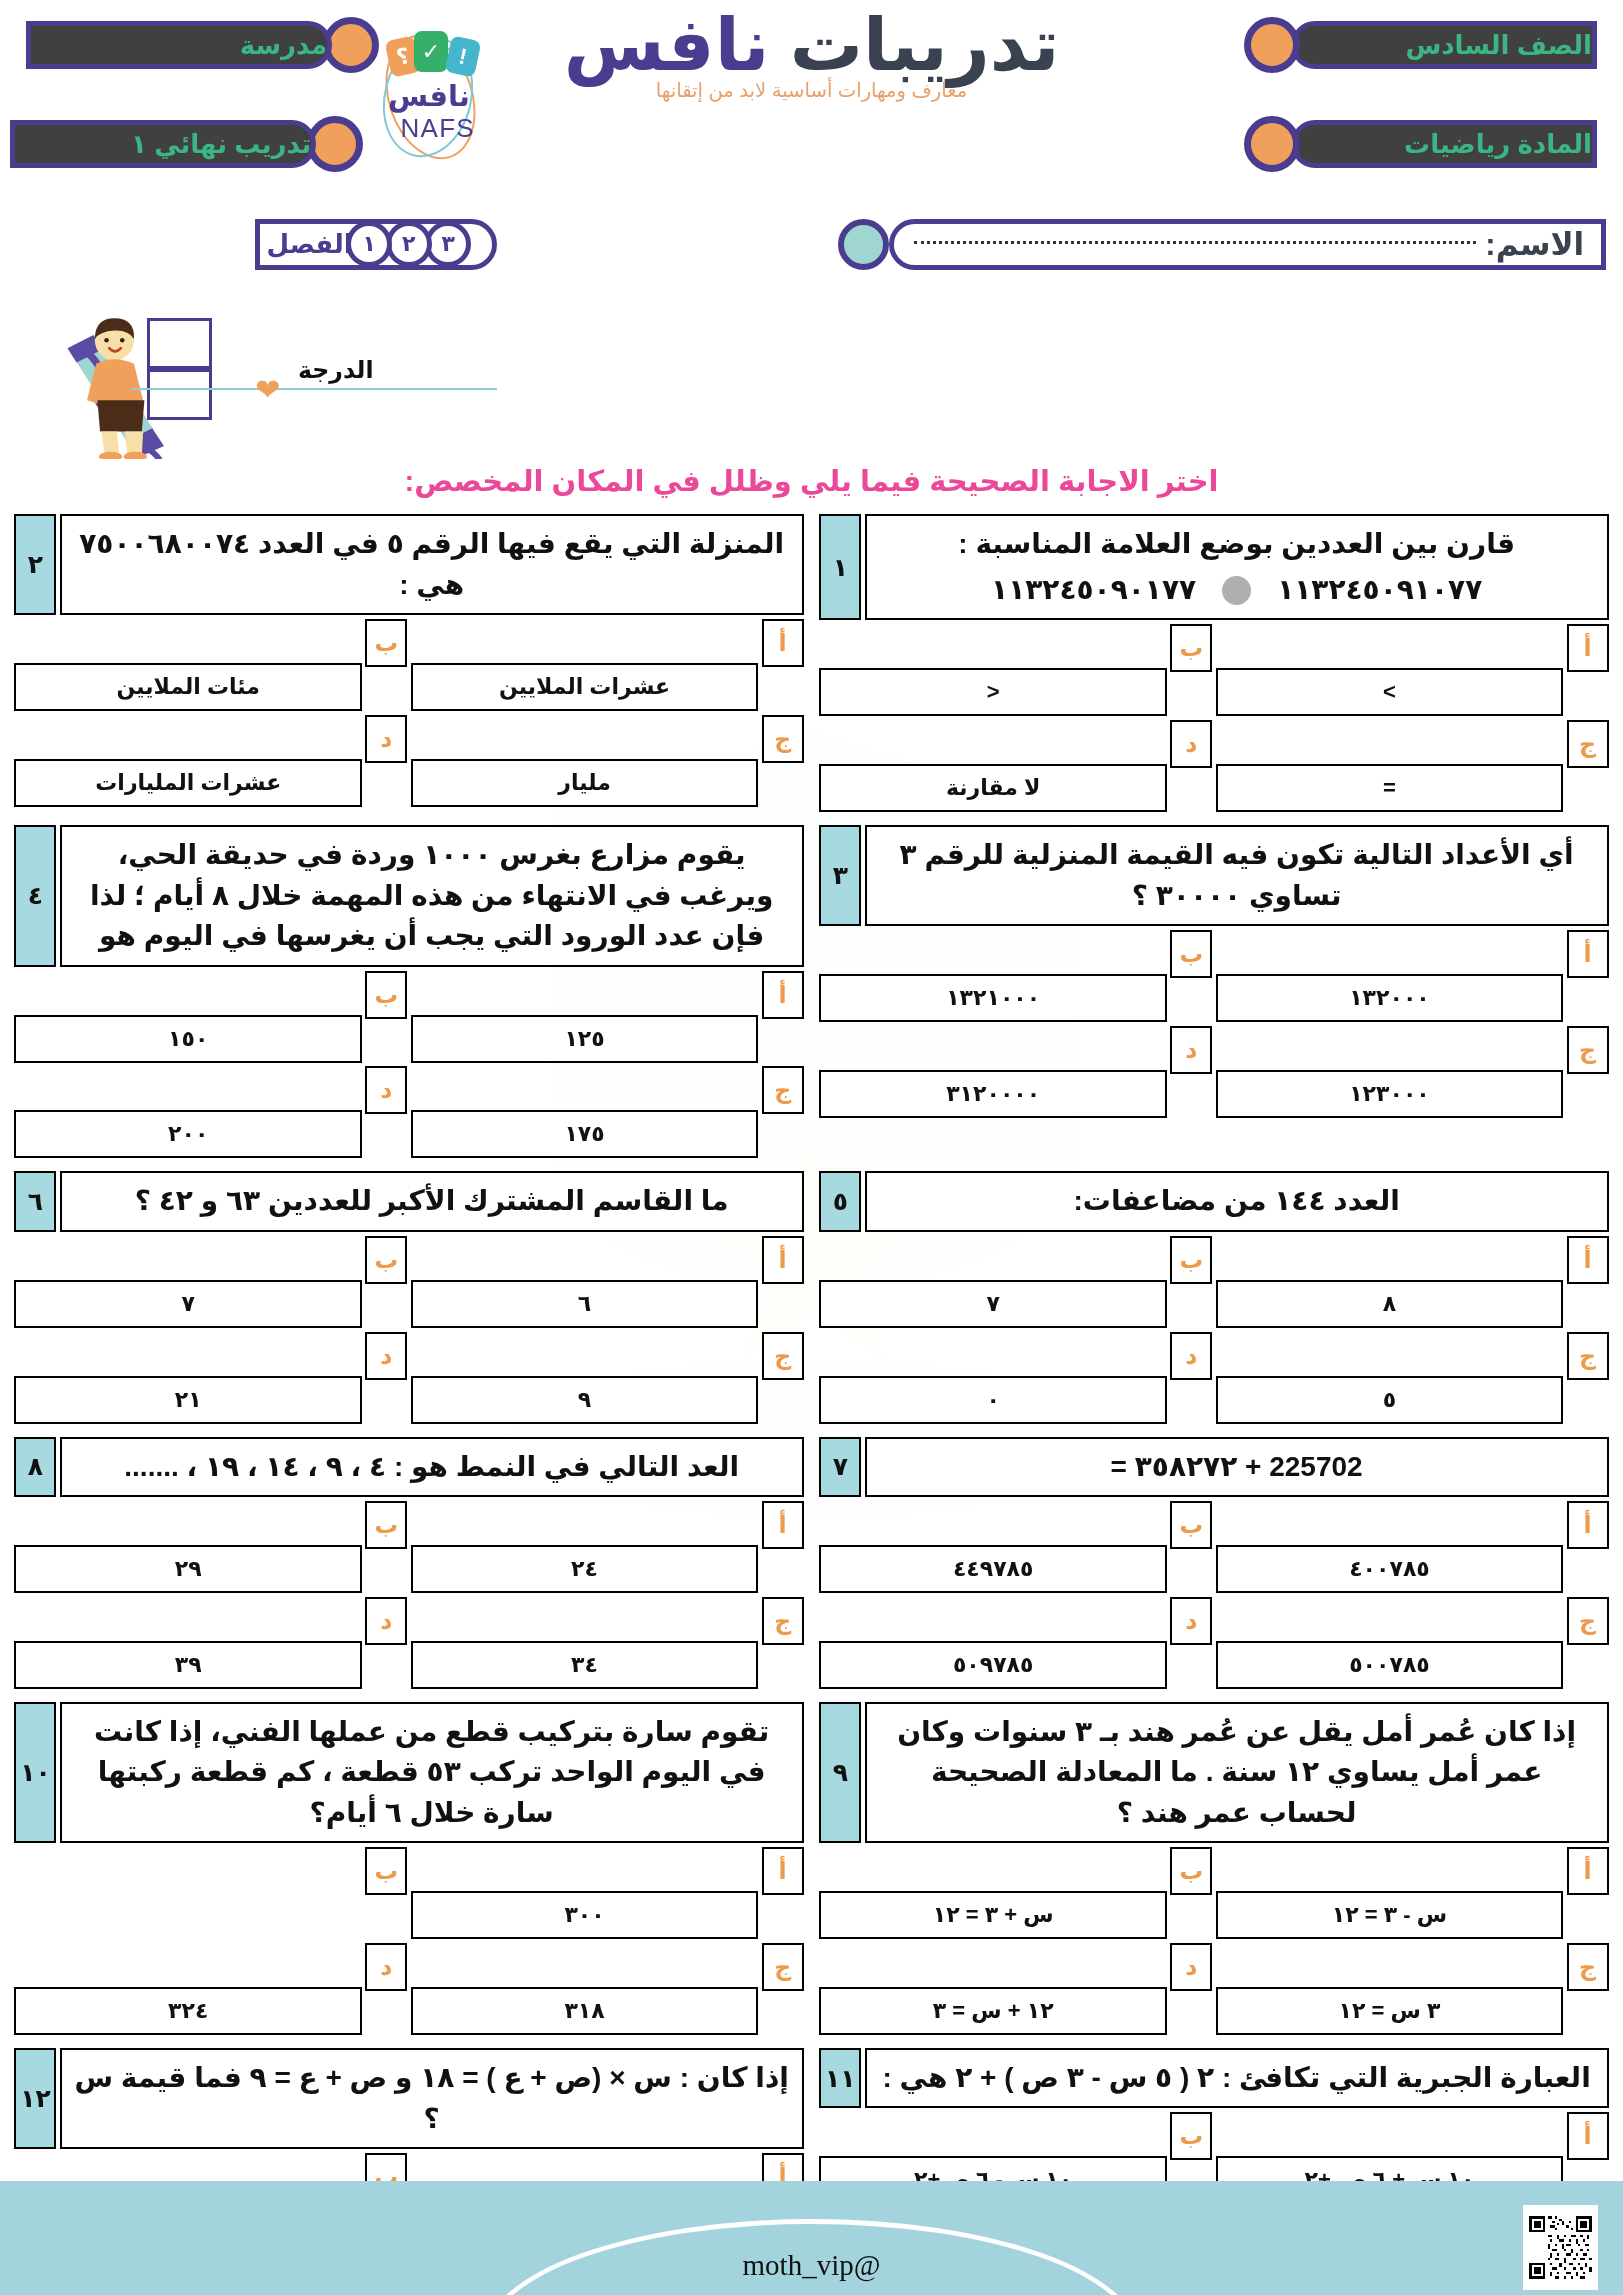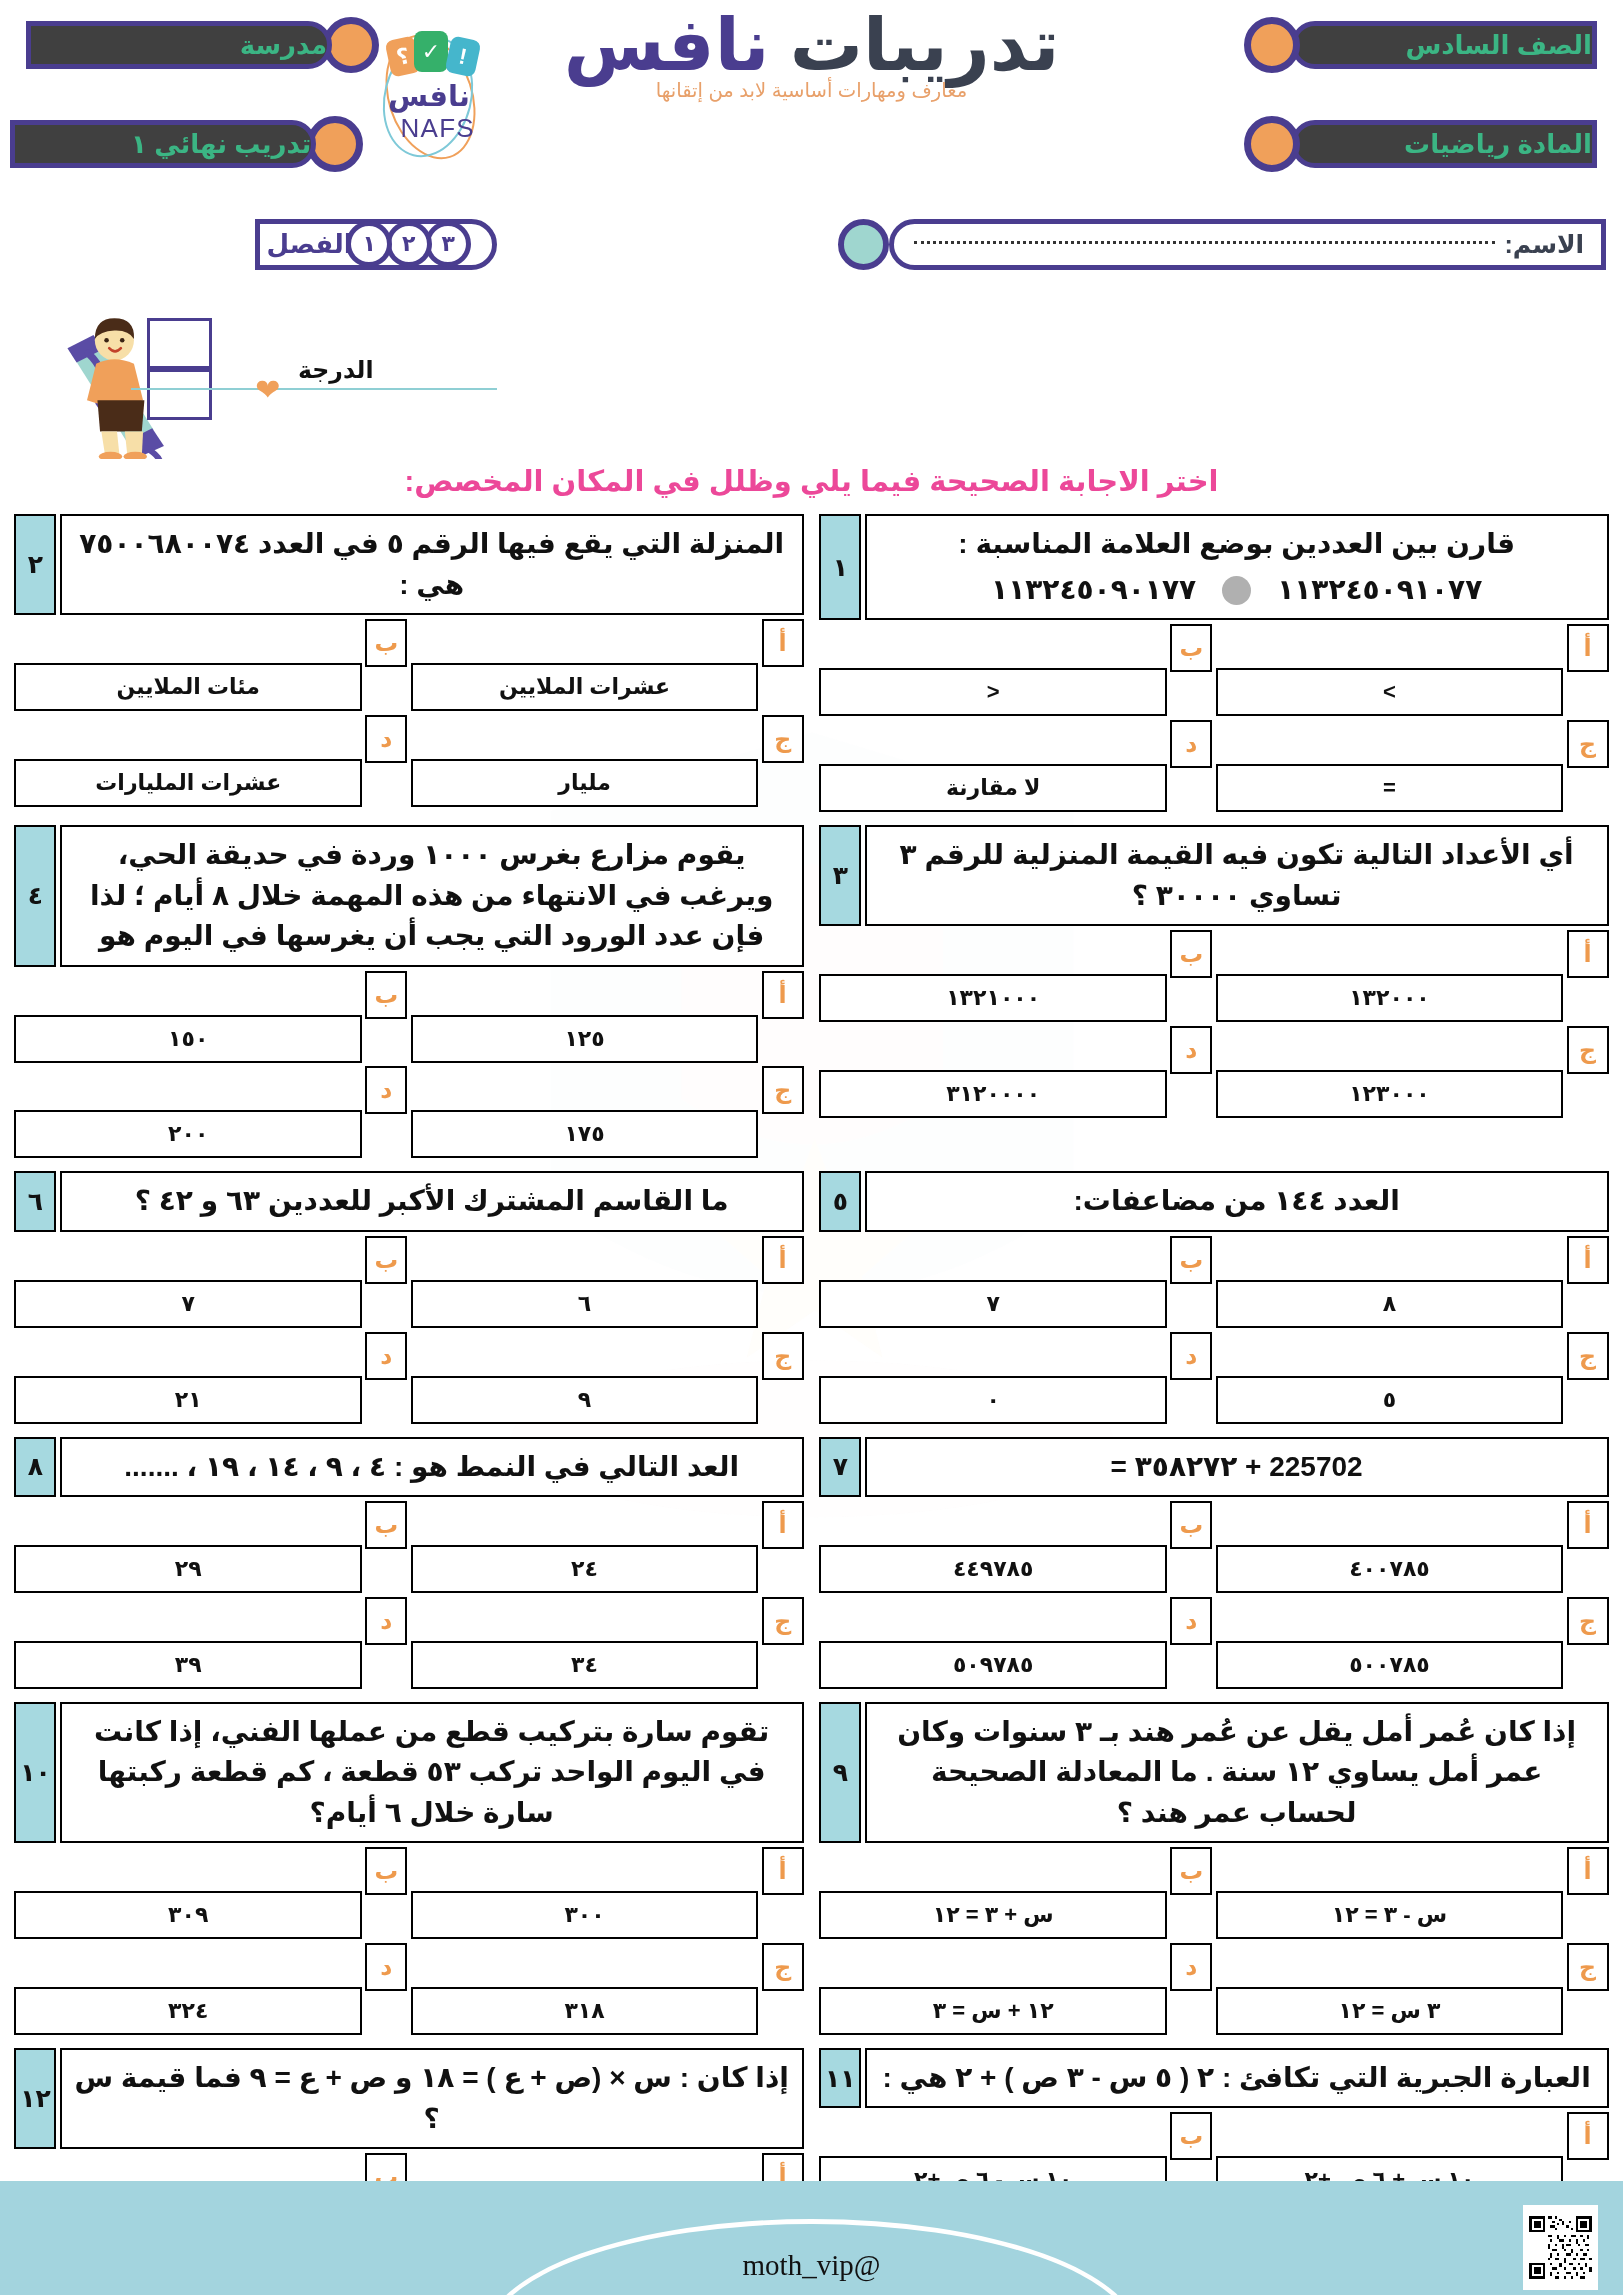--- a/index.html
+++ b/index.html
@@ -84,21 +84,21 @@
   }
   .name-pill .cap{
     width:51px;height:51px;border-radius:50%;
     border:6.5px solid #4a3d8f;background:#9fd6cf;box-sizing:border-box;flex:0 0 auto;
   }
   .name-pill .bar{
     flex:1 1 auto;height:51px;border:5.2px solid #4a3d8f;background:#fff;
     border-radius:39px 0 0 39px;margin-right:-9.2px;box-sizing:border-box;
     display:flex;align-items:center;padding-right:17px;gap:9.2px;
   }
-  .name-pill .lbl{color:#3a4150;font-size:25px;font-weight:bold;}
+  .name-pill .lbl{color:#3a4150;font-size:31px;font-weight:bold;}
   .name-pill .dots{
     flex:1 1 auto;border-bottom:3.3px dotted #333;height:0.7px;margin-left:19.6px;margin-bottom:3.9px;
   }
 
   .chapter{
     position:absolute;left:255px;top:0;height:51px;
     display:flex;align-items:center;
   }
   .chapter .box{
     height:51px;border:5.2px solid #4a3d8f;background:#fff;
@@ -560,21 +560,20 @@
         <div class="q-text tall2">تقوم سارة بتركيب قطع من عملها الفني، إذا كانت في اليوم الواحد تركب ٥٣ قطعة ، كم قطعة ركبتها سارة خلال ٦ أيام؟</div>
         <div class="q-num">١٠</div>
       </div>
       <div class="opt-row">
         <div class="opt">
           <div class="letter">أ</div>
           <div class="val">٣٠٠</div>
         </div>
         <div class="opt">
           <div class="letter">ب</div>
-          <div class="val">٣٠٩</div>
         </div>
       </div>
       <div class="opt-row">
         <div class="opt">
           <div class="letter">ج</div>
           <div class="val">٣١٨</div>
         </div>
         <div class="opt">
           <div class="letter">د</div>
           <div class="val">٣٢٤</div>

